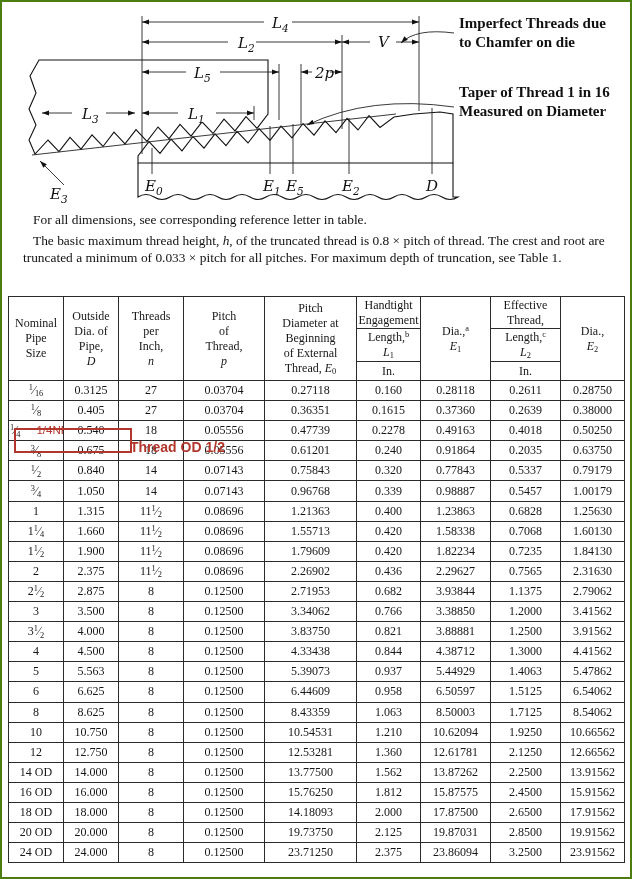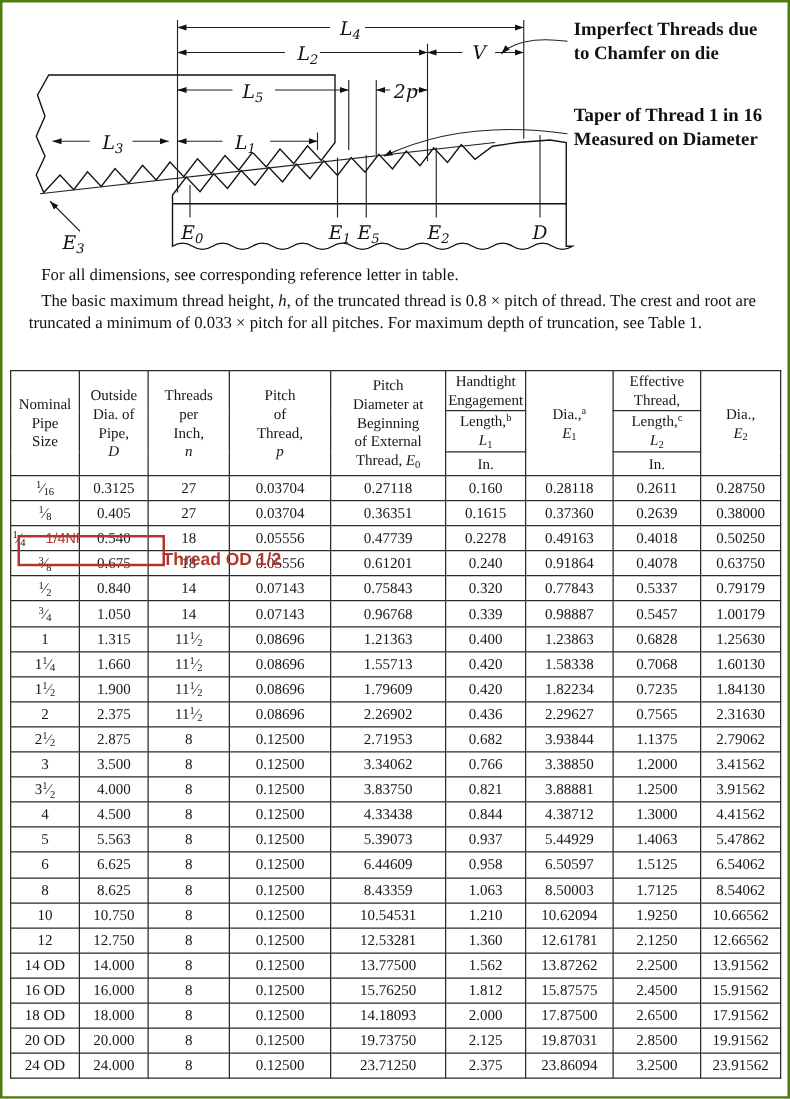--- a/index.html
+++ b/index.html
@@ -205,21 +205,21 @@
             <td>0.50250</td>
           </tr>
           <tr>
             <td><span class="fr"><sup>3</sup>⁄<sub>8</sub></span></td>
             <td>0.675</td>
             <td>18</td>
             <td>0.05556</td>
             <td>0.61201</td>
             <td>0.240</td>
             <td>0.91864</td>
-            <td>0.4078</td>
+            <td>0.2035</td>
             <td>0.63750</td>
           </tr>
           <tr>
             <td><span class="fr"><sup>1</sup>⁄<sub>2</sub></span></td>
             <td>0.840</td>
             <td>14</td>
             <td>0.07143</td>
             <td>0.75843</td>
             <td>0.320</td>
             <td>0.77843</td>

